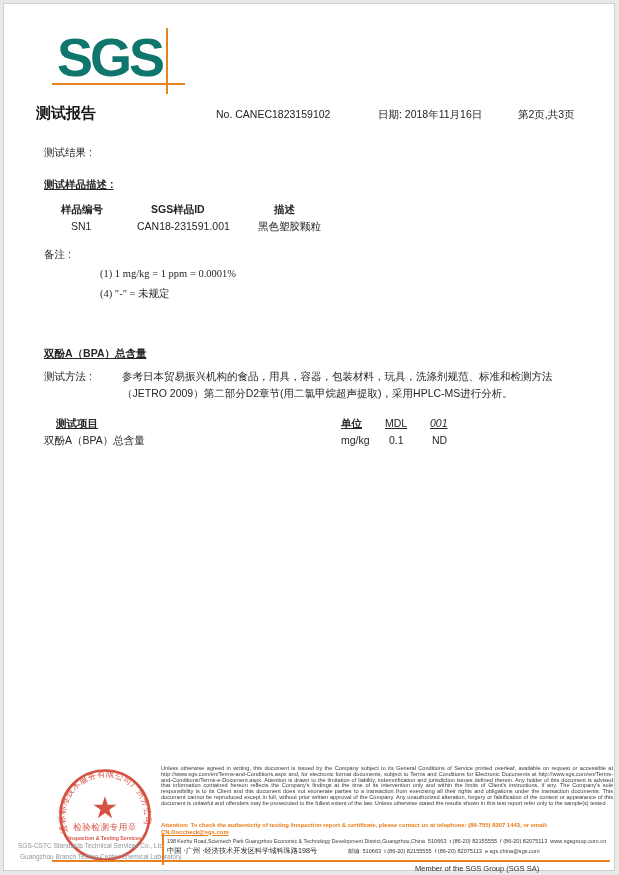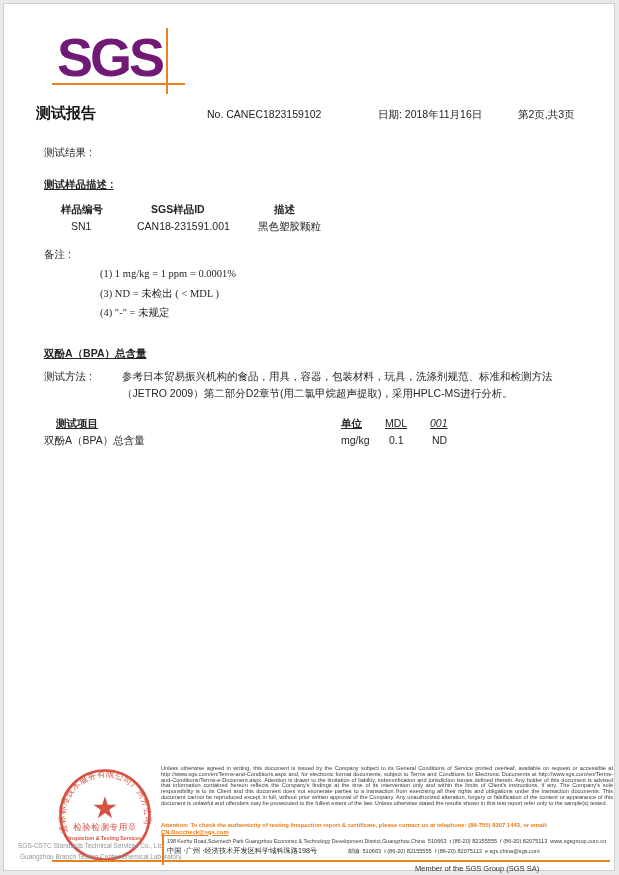--- a/index.html
+++ b/index.html
@@ -1,21 +1,21 @@
 <!DOCTYPE html>
 <html><head>
 <meta charset="utf-8">
 <style>
   * { margin:0; padding:0; box-sizing:border-box; }
   html,body { width:619px; height:875px; }
   body { background:#e9e9e9; font-family:"Liberation Sans","DejaVu Sans",sans-serif; color:#262626; }
   .canvas { position:relative; width:619px; height:875px; overflow:hidden; }
   .page { position:absolute; left:3px; top:3px; width:612px; height:868px; background:#ffffff; border:1px solid #cfcfcf; }
   .abs { position:absolute; }
-  .logo-text { font-weight:bold; font-size:54px; line-height:54px; color:#701a75; letter-spacing:-3px; }
+  .logo-text { font-weight:bold; font-size:54px; line-height:54px; color:#0f766e; letter-spacing:-3px; }
   .accent-bar { background:#e8821e; }
   .doc-title { font-size:15px; font-weight:bold; color:#141414; }
   .hdr-meta { font-size:10.5px; color:#222; }
   .body-text { font-size:10.5px; color:#262626; }
   .bold { font-weight:bold; }
   .ul { text-decoration:underline;text-align:center; }
   .italic { font-style:italic; }
   .notes-list div { font-size:10.5px; line-height:19.6px; }
   .method-para { font-size:10.5px; line-height:16.5px; width:468px; }
   .legal { width:452px; font-size:5.6px; line-height:5.8px; text-align:justify; color:#3a3a3a; }
@@ -32,39 +32,38 @@
 <body>
 
 <div class="canvas">
   <div class="page"></div>
 
   <div class="abs logo-text" style="left:57px; top:30px;">SGS</div>
   <div class="abs accent-bar" style="left:52px; top:83px; width:133px; height:2px;"></div>
   <div class="abs accent-bar" style="left:166px; top:28px; width:2px; height:66px;"></div>
 
   <div class="abs doc-title" style="left:36px; top:104px;">测试报告</div>
-  <div class="abs hdr-meta" style="left:207px; top:108px;">No. CANEC1823159102</div>
+  <div class="abs hdr-meta" style="left:216px; top:108px;">No. CANEC1823159102</div>
   <div class="abs hdr-meta" style="left:378px; top:108px;">日期: 2018年11月16日</div>
   <div class="abs hdr-meta" style="left:518px; top:108px;">第2页,共3页</div>
 
   <div class="abs body-text" style="left:44px; top:146px;">测试结果 :</div>
 
   <div class="abs body-text bold ul" style="left:44px; top:178px;">测试样品描述 :</div>
 
   <div class="abs body-text bold" style="left:61px; top:203px;">样品编号</div>
   <div class="abs body-text bold" style="left:151px; top:203px;">SGS样品ID</div>
   <div class="abs body-text bold" style="left:258px; top:203px;margin-left:16px;">描述</div>
   <div class="abs body-text" style="left:71px; top:220px;">SN1</div>
   <div class="abs body-text" style="left:137px; top:220px;">CAN18-231591.001</div>
   <div class="abs body-text" style="left:258px; top:220px;">黑色塑胶颗粒</div>
 
   <div class="abs body-text" style="left:44px; top:248px;">备注 :</div>
   <div class="abs notes-list" style="left:100px; top:264px;font-family:Liberation Serif, serif;">
     <div>(1) 1 mg/kg = 1 ppm = 0.0001%</div>
-    <div>(3) ND = 未检出 ( &lt; MDL )</div>
     <div>(4) "-" = 未规定</div>
   </div>
 
   <div class="abs body-text bold ul" style="left:44px; top:347px;">双酚A（BPA）总含量</div>
   <div class="abs body-text" style="left:44px; top:370px;">测试方法 :</div>
   <div class="abs method-para" style="left:122px; top:368px;">参考日本贸易振兴机构的食品，用具，容器，包装材料，玩具，洗涤剂规范、标准和检测方法（JETRO 2009）第二部分D2章节(用二氯甲烷超声提取)，采用HPLC-MS进行分析。</div>
 
   <div class="abs body-text bold ul" style="left:56px; top:417px;">测试项目</div>
   <div class="abs body-text bold ul" style="left:341px; top:417px;">单位</div>
   <div class="abs body-text ul" style="left:385px; top:417px;">MDL</div>

